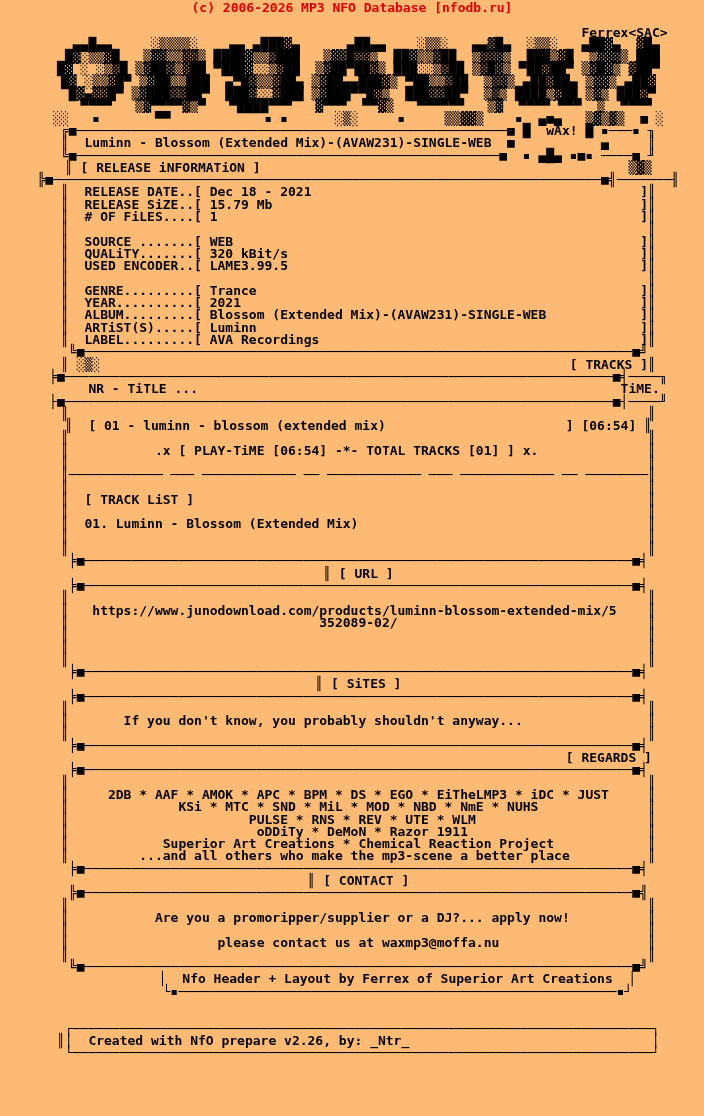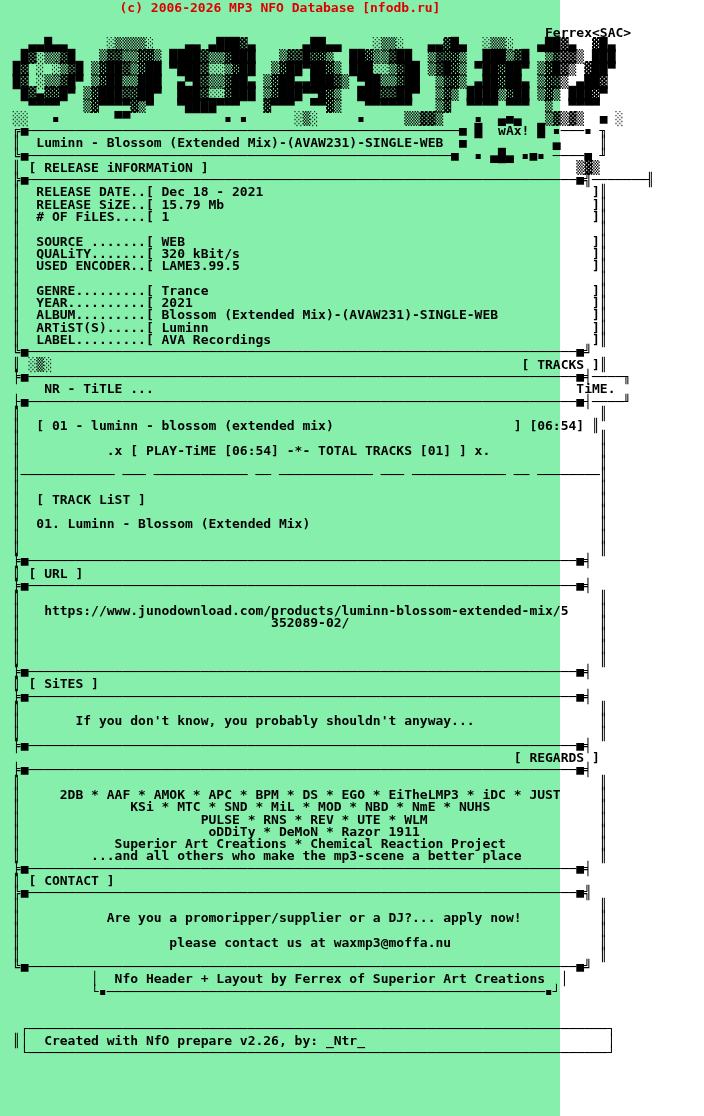--- a/index.html
+++ b/index.html
@@ -4,39 +4,40 @@
 <style>
   html, body {
     margin: 0;
     padding: 0;
     background: #ffffff;
     width: 704px;
     height: 1116px;
     overflow: hidden;
   }
   .screen {
-    width: 560px;
+    width: 704px;
     height: 1116px;
-    background: #86efac;
+    background: #fdba74;
     position: relative;
   }
   .nfo-doc {
     padding-top: 2px;
     padding-left: 5px;
   }
   .nfo-doc pre {
     margin: 0;
     padding: 0;
     font-family: "DejaVu Sans Mono", monospace;
     font-weight: bold;
     font-size: 13px;
     line-height: 12.3px;
     letter-spacing: 0;
     color: #000000;
     white-space: pre;
+    text-align: center;
   }
   pre.red-banner {
     color: #dd0000;
     text-align: center;
     padding-right: 5px;
   }
 </style>
 </head>
 <body>
 

